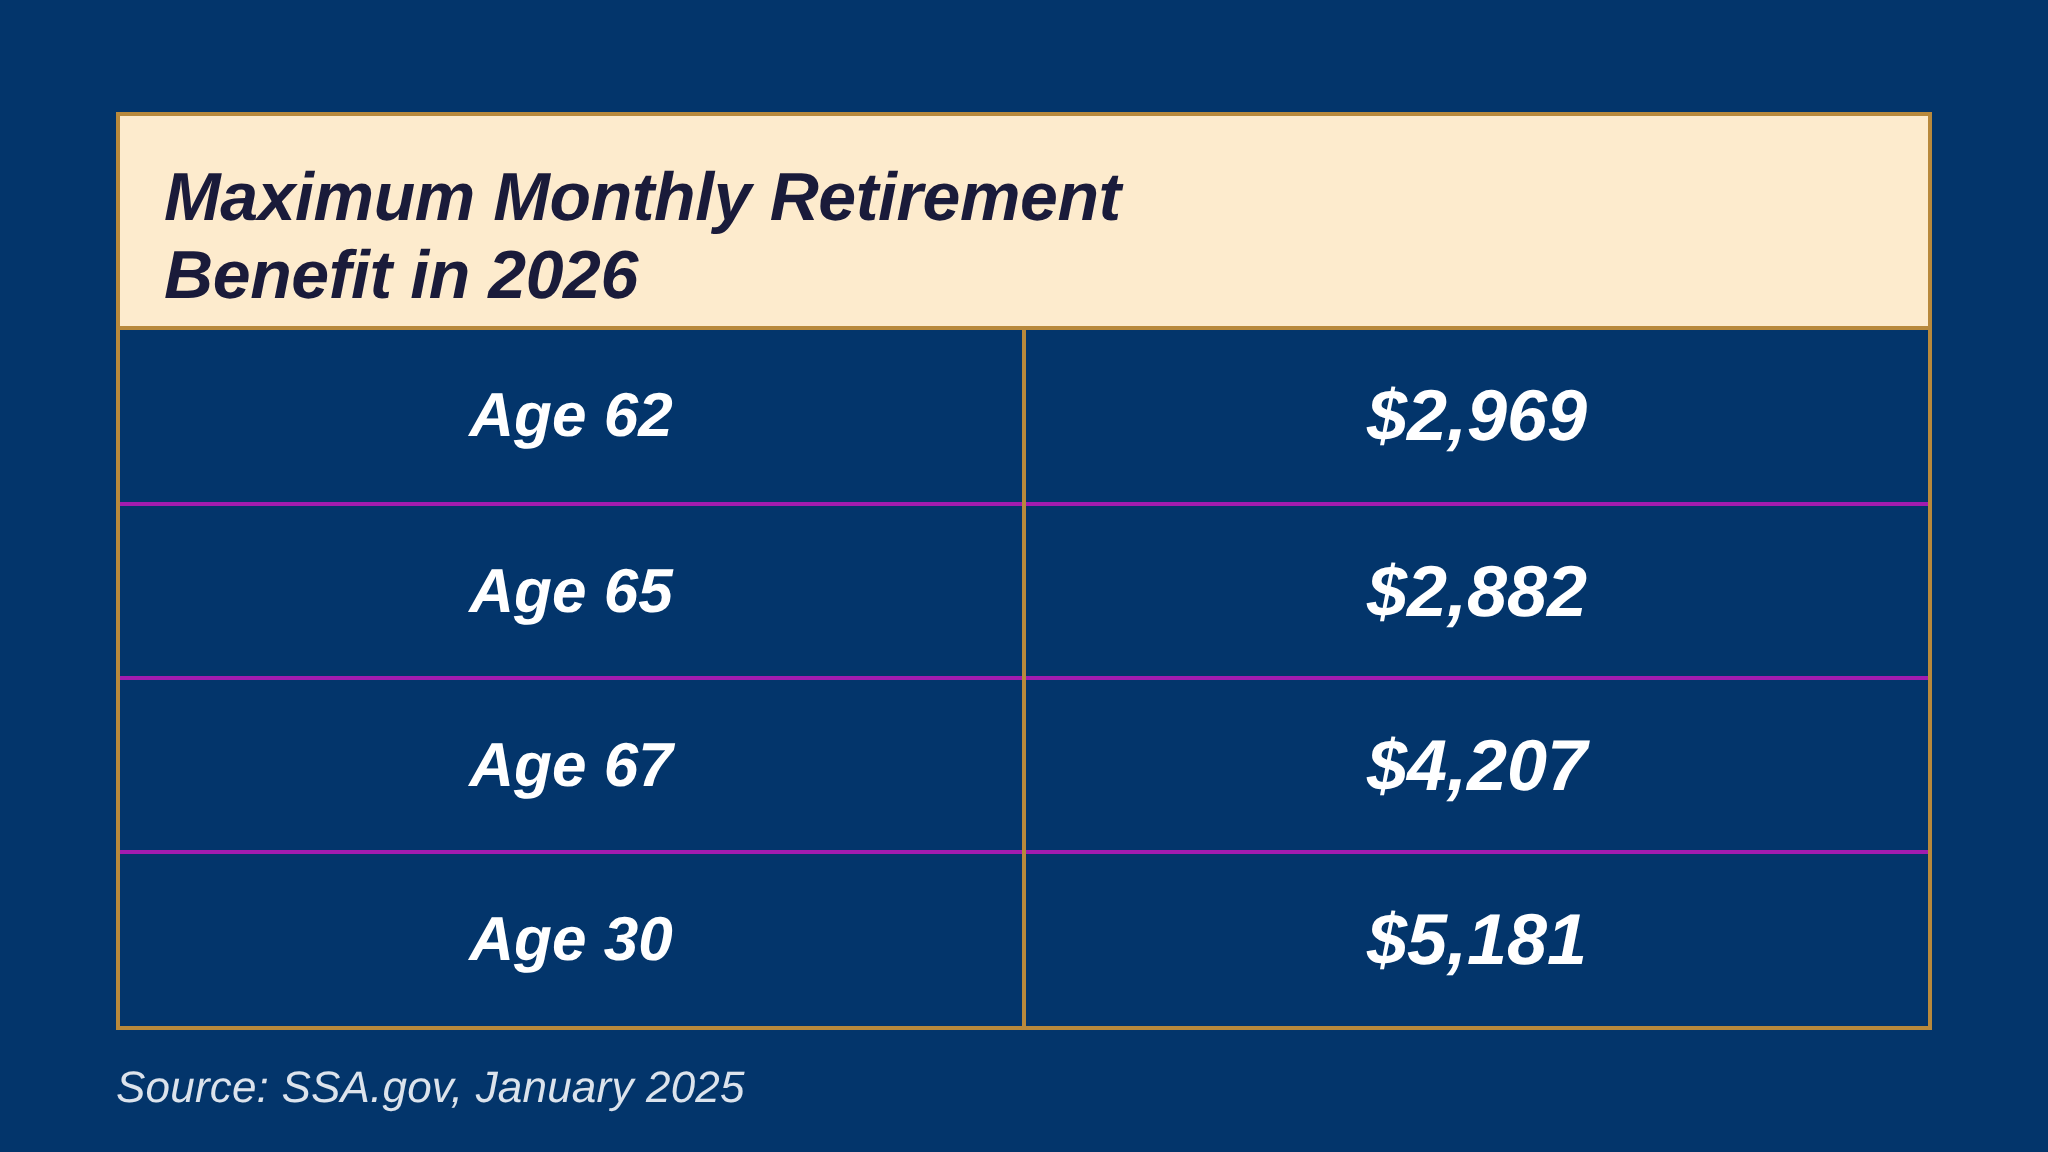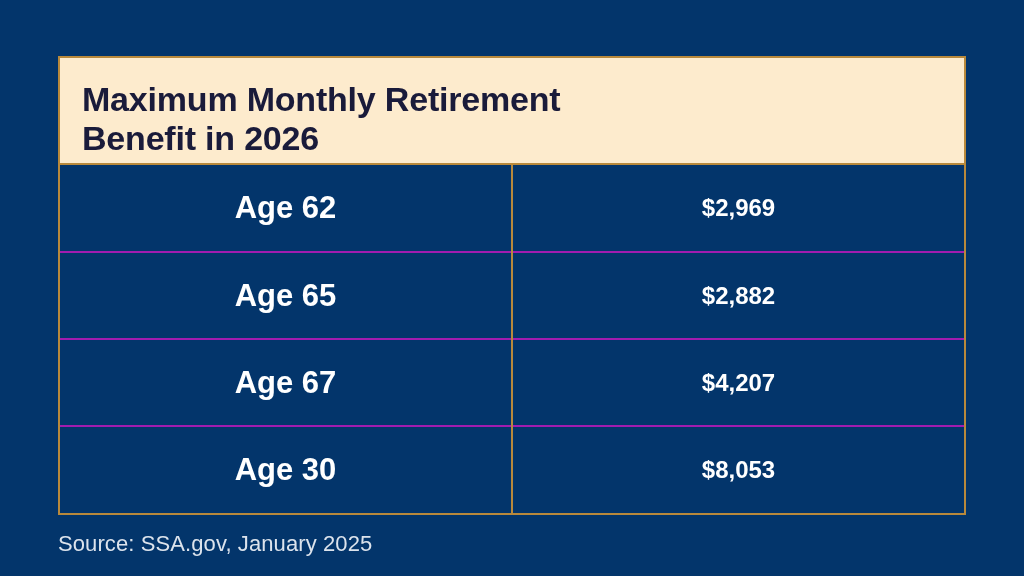--- a/index.html
+++ b/index.html
@@ -11,20 +11,21 @@
     height: 576px;
     background: #03356b;
     font-family: "Liberation Sans", sans-serif;
     overflow: hidden;
   }
   .slide {
     position: relative;
     width: 1024px;
     height: 556px;
     background: #03356b;
+    font-style: italic;
   }
   .table-block {
     position: absolute;
     left: 58px;
     top: 56px;
     width: 908px;
     box-sizing: border-box;
     border: 2px solid #b8893c;
   }
   .table-header {
@@ -63,21 +64,21 @@
     box-sizing: border-box;
   }
   .cell-age {
     width: 50%;
     font-size: 31px;
     font-weight: 600;
     border-right: 2px solid #b8893c;
   }
   .cell-amount {
     width: 50%;
-    font-size: 24px;
+    font-size: 36px;
     font-weight: bold;
     text-align: center;
   }
   .table-row + .table-row .cell {
     border-top: 2px solid #a21caf;
   }
   .source-note {
     position: absolute;
     left: 58px;
     top: 531px;
@@ -111,21 +112,21 @@
         <div class="cell cell-amount">$2,882</div>
       </div>
 
       <div class="table-row">
         <div class="cell cell-age">Age 67</div>
         <div class="cell cell-amount">$4,207</div>
       </div>
 
       <div class="table-row">
         <div class="cell cell-age">Age 30</div>
-        <div class="cell cell-amount">$8,053</div>
+        <div class="cell cell-amount">$5,181</div>
       </div>
 
     </div>
   </div>
 
   <div class="source-note">Source: SSA.gov, January 2025</div>
 
 </div>
 
 </body></html>

